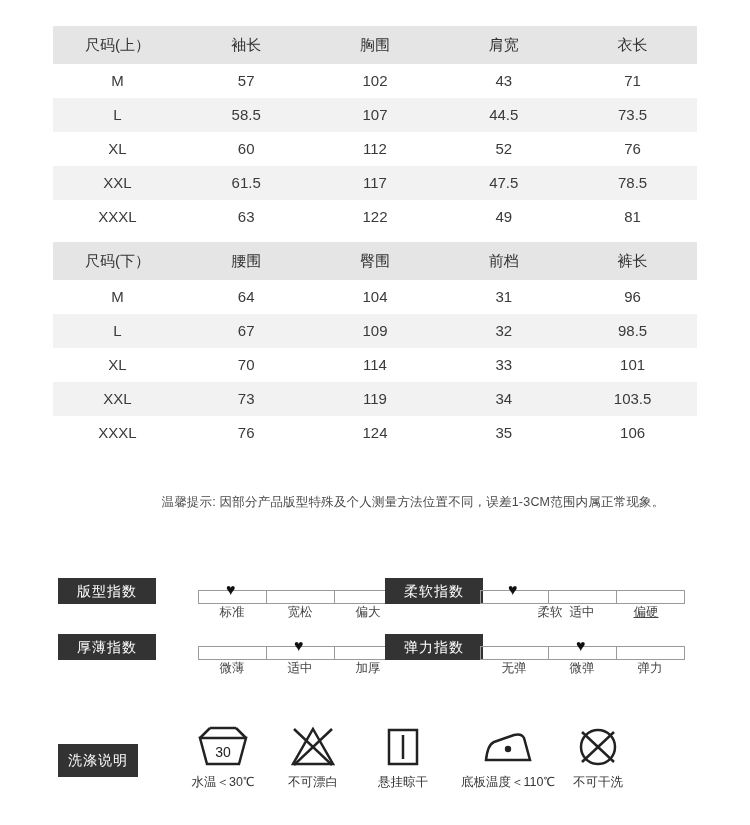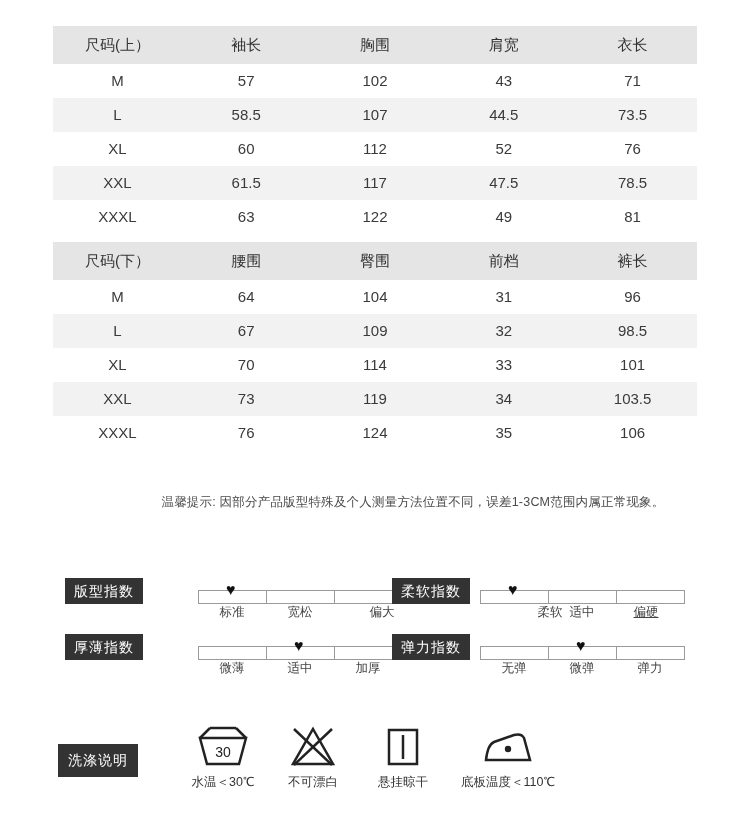--- a/index.html
+++ b/index.html
@@ -85,25 +85,24 @@
     position: absolute;
     height: 46px;
   }
   .meter .tag {
     position: absolute;
     left: 0;
     top: 0;
     background: #333333;
     color: #ffffff;
     font-size: 14px;
-    padding: 5px 9px;
+    padding: 5px 19px;
     line-height: 16px;
     white-space: nowrap;
     letter-spacing: 1px;
-    margin-left: 7px;
   }
   .meter .track {
     position: absolute;
     top: 12px;
     height: 12px;
     border-top: 1px solid #9a9a9a;
     border-bottom: 1px solid #9a9a9a;
   }
   .meter .track .seg {
     position: absolute;
@@ -289,21 +288,21 @@
       <div class="track" style="left:140px; width:205px;">
         <div class="seg" style="left:0;"></div>
         <div class="seg" style="left:68px;"></div>
         <div class="seg" style="left:136px;"></div>
         <div class="seg" style="left:204px;"></div>
       </div>
       <div class="heart" style="left:168px;">♥</div>
       <div class="labels" style="left:140px; width:205px;">
         <span style="left:34px;">标准</span>
         <span style="left:102px;">宽松</span>
-        <span style="left:184px;">偏大</span>
+        <span style="left:170px;">偏大</span>
       </div>
     </div>
 
     <div class="meter" style="left:385px; top:0; width:290px;">
       <div class="tag">柔软指数</div>
       <div class="track" style="left:95px; width:205px;">
         <div class="seg" style="left:0;"></div>
         <div class="seg" style="left:68px;"></div>
         <div class="seg" style="left:136px;"></div>
         <div class="seg" style="left:204px;"></div>
@@ -389,15 +388,25 @@
     <div class="wash-item" style="left:448px;">
       <div class="glyph">
         <svg width="56" height="44" viewBox="0 0 56 44">
           <path d="M6 36 L50 36 L44 14 C42 10 38 10 34 11 L14 18 C9 20 7 27 6 36 Z" fill="none" stroke="#222" stroke-width="2.5"></path>
           <circle cx="28" cy="25" r="3.2" fill="#222"></circle>
         </svg>
       </div>
       <div class="cap">底板温度＜110℃</div>
     </div>
 
+    <div class="wash-item" style="left:538px;">
+      <div class="glyph">
+        <svg width="48" height="44" viewBox="0 0 48 44">
+          <circle cx="24" cy="23" r="17" fill="none" stroke="#222" stroke-width="2.5"></circle>
+          <line x1="8" y1="8" x2="40" y2="38" stroke="#222" stroke-width="2.5"></line>
+          <line x1="40" y1="8" x2="8" y2="38" stroke="#222" stroke-width="2.5"></line>
+        </svg>
+      </div>
+      <div class="cap">不可干洗</div>
+    </div>
   </div>
 
 </div>
 
 </body></html>

